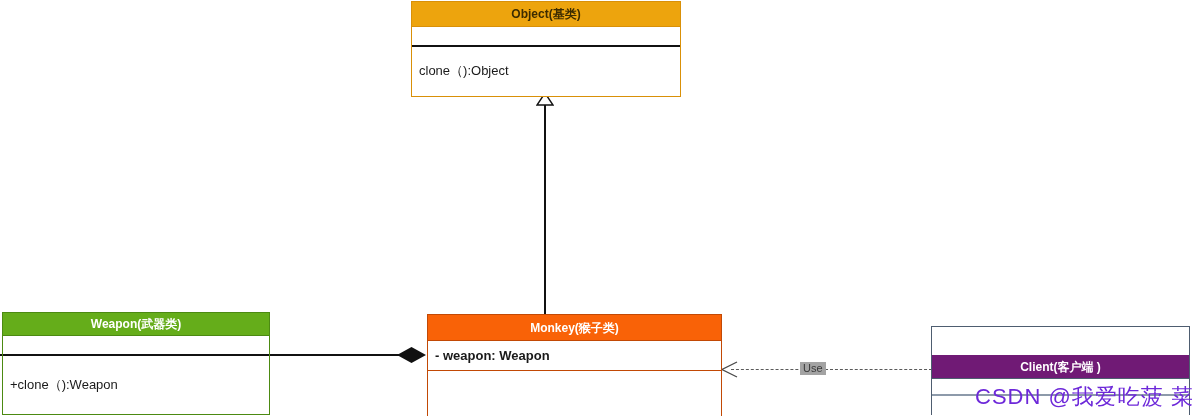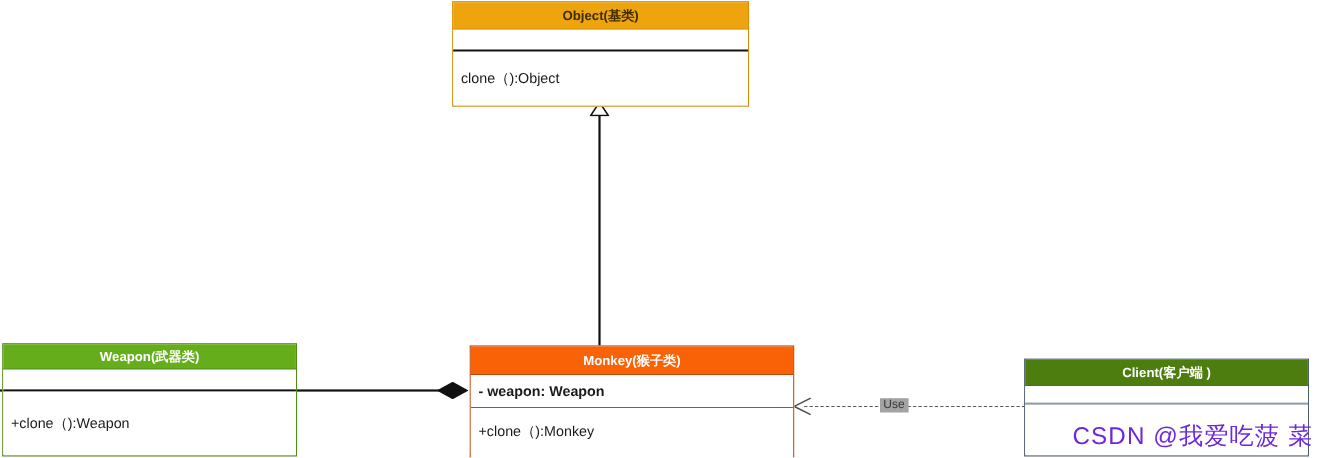--- a/index.html
+++ b/index.html
@@ -117,22 +117,23 @@
   
   #class-client {
     left: 931px;
     top: 326px;
     width: 259px;
     height: 89px;
     border: 1px solid #4e5d70;
   }
   #class-client .uml-header {
     height: 24px;
-    background: #4d7c0f;
+    background: #701a75;
     border-bottom: 1px solid #4e5d70;
+    margin-top: 28px;
   }
   #class-client .row-attrs {
     height: 17px;
     border-bottom: 2px solid #8d9aaa;
   }
   #class-client .row-ops {
     height: 45px;
   }
 
   
@@ -222,21 +223,20 @@
 
   <div class="uml-class" id="class-weapon">
     <div class="uml-header">Weapon(武器类)</div>
     <div class="uml-row row-attrs empty"></div>
     <div class="uml-row row-ops">+clone（):Weapon</div>
   </div>
 
   <div class="uml-class" id="class-monkey">
     <div class="uml-header">Monkey(猴子类)</div>
     <div class="uml-row row-attrs">- weapon: Weapon</div>
-    <div class="uml-row row-ops">+clone（):Monkey</div>
   </div>
 
   <div class="uml-class" id="class-client">
     <div class="uml-header">Client(客户端 )</div>
     <div class="uml-row row-attrs empty"></div>
     <div class="uml-row row-ops"></div>
   </div>
 
   <div class="connector" id="gen-line"></div>
   <svg class="connector" id="gen-arrow" viewBox="0 0 18 13">

